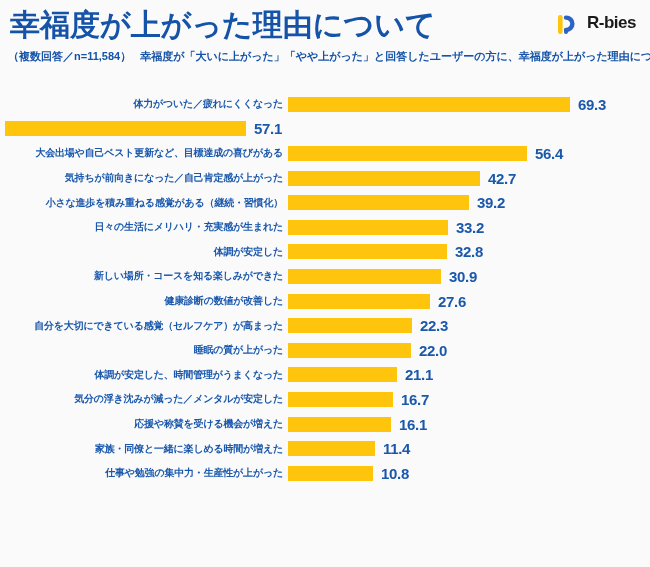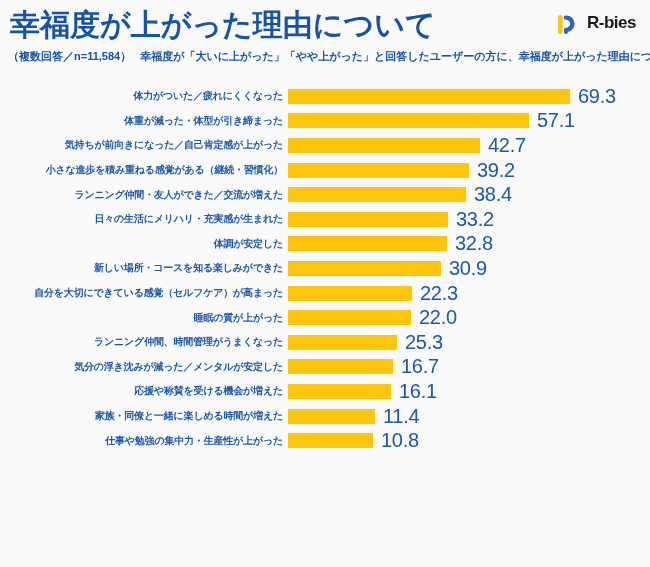--- a/index.html
+++ b/index.html
@@ -33,42 +33,42 @@
   .note-row {
     position: absolute; top: 49px; left: 8px; right: 8px;
     display: flex; align-items: baseline;
     font-size: 11px; font-weight: bold;
     color: var(--title-blue, #1553A8);
     white-space: nowrap;
   }
   .note-left { margin-right: 9px; }
 
   
-  .chart { position: absolute; top: 84px; left: 0; right: 0; }
+  .chart { position: absolute; top: 92px; left: 0; right: 0; }
   .row {
     display: flex; align-items: center;
     height: 24.6px;
   }
   .row-label {
     width: 283px; flex: 0 0 283px;
     text-align: right;
     font-size: 10px; font-weight: bold;
     color: var(--label-blue, #1A58AC);
     letter-spacing: -0.2px;
     white-space: nowrap;
   }
   .bar {
     height: 15px;
     margin-left: 5px;
     background: var(--bar, #FFC40C);
     flex: 0 0 auto;
   }
   .row-value {
     margin-left: 8px;
-    font-size: 20px; font-weight: normal;
+    font-size: 15px; font-weight: bold;
     color: var(--label-blue, #1A58AC);
     letter-spacing: -0.3px;
   }
 </style>
 </head>
 <body style="--bg: #FAFAFA; --title-blue: #1553A8; --label-blue: #1A58AC; --bar: #FFC40C;">
 
 <div class="canvas">
 
   <div class="header">
@@ -90,68 +90,72 @@
     <span class="note-main">幸福度が「大いに上がった」「やや上がった」と回答したユーザーの方に、幸福度が上がった理由についてお伺いしました。</span>
   </div>
 
   <div class="chart" id="chart">
       <div class="row">
         <div class="row-label">体力がついた／疲れにくくなった</div>
         <div class="bar" style="width: 282px;"></div>
         <span class="row-value">69.3</span>
       </div>
       <div class="row">
-        <div class="row-label">体重が減った・体型が引き締まった</div>
         <div class="bar" style="width: 241px;"></div>
         <span class="row-value">57.1</span>
+      </div>
+      <div class="row">
+        <div class="row-label">大会出場や自己ベスト更新など、目標達成の喜びがある</div>
+        <div class="bar" style="width: 239px;"></div>
+        <span class="row-value">56.4</span>
       </div>
       <div class="row">
         <div class="row-label">気持ちが前向きになった／自己肯定感が上がった</div>
         <div class="bar" style="width: 192px;"></div>
         <span class="row-value">42.7</span>
       </div>
       <div class="row">
         <div class="row-label">小さな進歩を積み重ねる感覚がある（継続・習慣化）</div>
         <div class="bar" style="width: 181px;"></div>
         <span class="row-value">39.2</span>
-      </div>
-      <div class="row">
-        <div class="row-label">ランニング仲間・友人ができた／交流が増えた</div>
-        <div class="bar" style="width: 178px;"></div>
-        <span class="row-value">38.4</span>
       </div>
       <div class="row">
         <div class="row-label">日々の生活にメリハリ・充実感が生まれた</div>
         <div class="bar" style="width: 160px;"></div>
         <span class="row-value">33.2</span>
       </div>
       <div class="row">
         <div class="row-label">体調が安定した</div>
         <div class="bar" style="width: 159px;"></div>
         <span class="row-value">32.8</span>
       </div>
       <div class="row">
         <div class="row-label">新しい場所・コースを知る楽しみができた</div>
         <div class="bar" style="width: 153px;"></div>
         <span class="row-value">30.9</span>
       </div>
       <div class="row">
+        <div class="row-label">健康診断の数値が改善した</div>
+        <div class="bar" style="width: 142px;"></div>
+        <span class="row-value">27.6</span>
+      </div>
+      <div class="row">
         <div class="row-label">自分を大切にできている感覚（セルフケア）が高まった</div>
         <div class="bar" style="width: 124px;"></div>
         <span class="row-value">22.3</span>
       </div>
       <div class="row">
         <div class="row-label">睡眠の質が上がった</div>
         <div class="bar" style="width: 123px;"></div>
         <span class="row-value">22.0</span>
       </div>
       <div class="row">
-        <div class="row-label">ランニング仲間、時間管理がうまくなった</div>
+        <div class="row-label">体調が安定した、時間管理がうまくなった</div>
         <div class="bar" style="width: 109px;"></div>
-        <span class="row-value">25.3</span>
+        <span class="row-value">21.1</span>
       </div>
       <div class="row">
         <div class="row-label">気分の浮き沈みが減った／メンタルが安定した</div>
         <div class="bar" style="width: 105px;"></div>
         <span class="row-value">16.7</span>
       </div>
       <div class="row">
         <div class="row-label">応援や称賛を受ける機会が増えた</div>
         <div class="bar" style="width: 103px;"></div>
         <span class="row-value">16.1</span>

